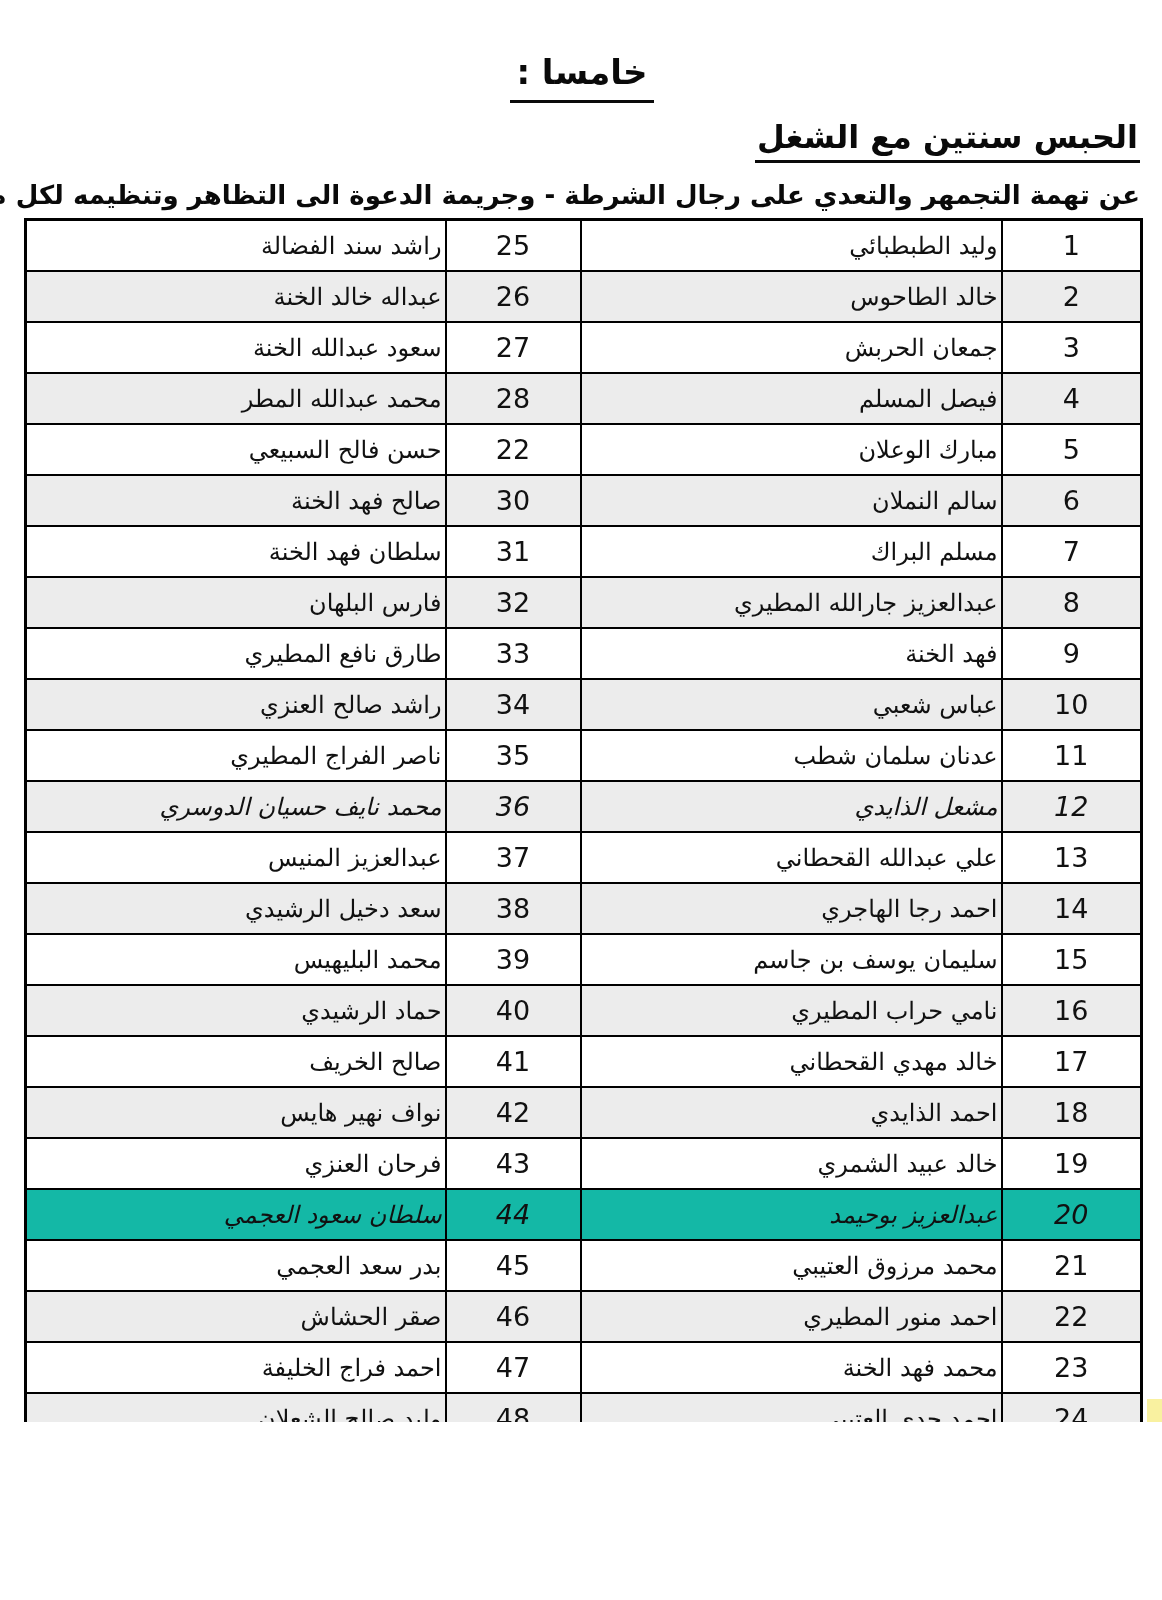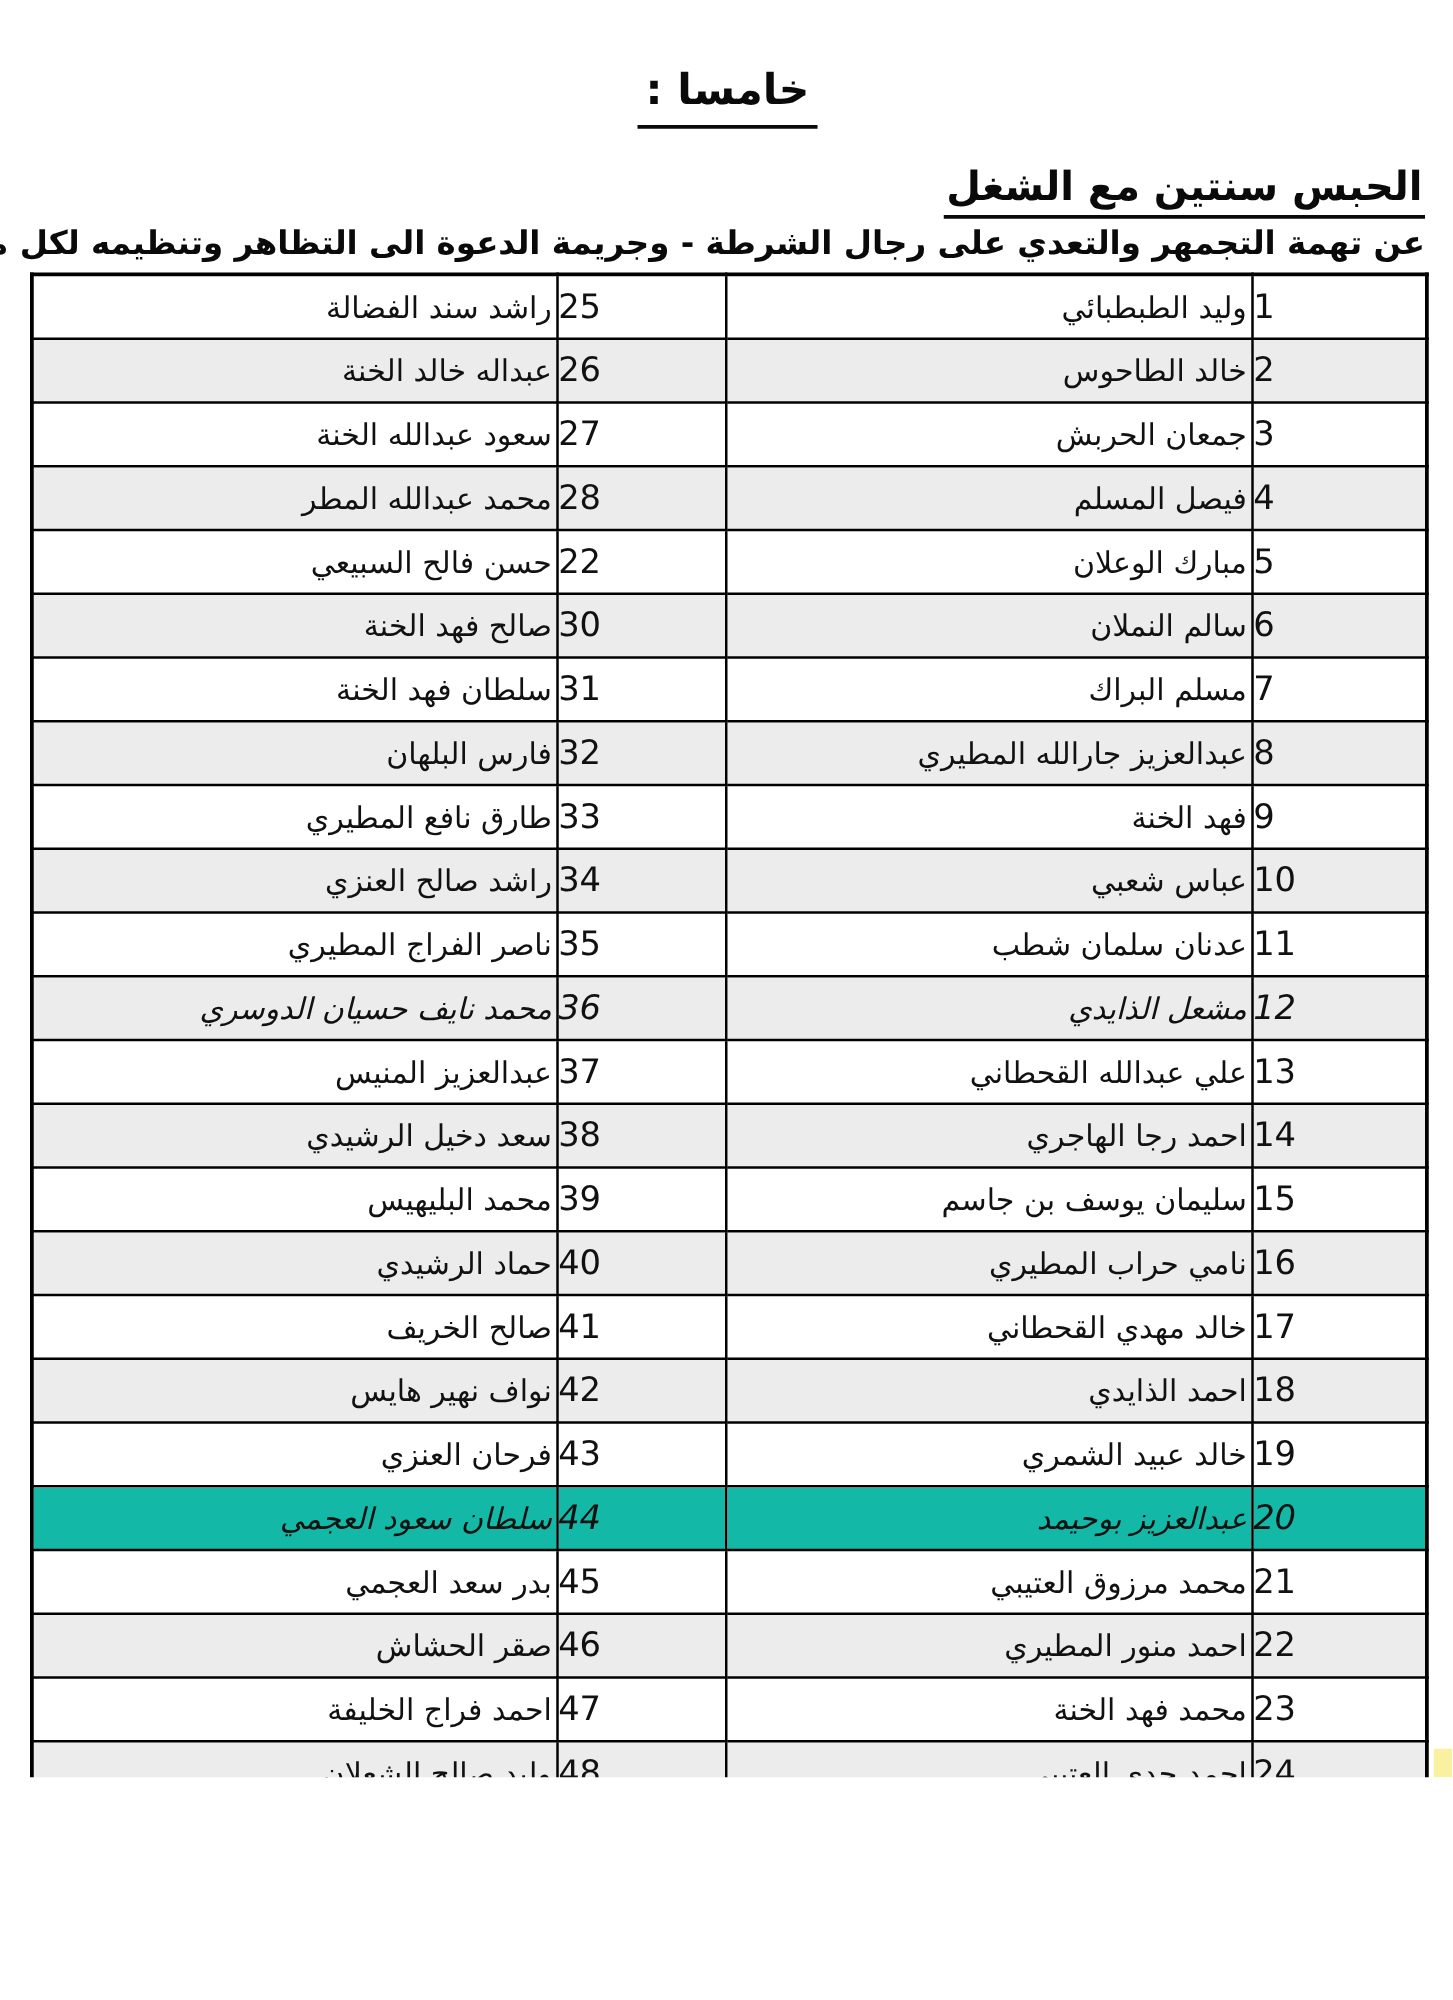--- a/index.html
+++ b/index.html
@@ -40,21 +40,20 @@
     height: 52px;
   }
   .sentence-title {
     display: inline-block;
     direction: rtl;
     font-size: 32px;
     font-weight: bold;
     color: #0a0a0a;
     border-bottom: 3px solid #0a0a0a;
     padding: 0 2px 4px 2px;
-    margin-top: 12px;
   }
   .intro {
     direction: rtl;
     text-align: right;
     font-size: 26px;
     font-weight: bold;
     color: #0a0a0a;
     margin: 10px 0 8px 0;
     white-space: nowrap;
   }
@@ -75,20 +74,21 @@
     color: #111111;
   }
   td.name {
     direction: rtl;
     text-align: right;
     font-family: "DejaVu Serif", serif;
     font-size: 24px;
     padding: 0 3px 0 6px;
   }
   td.num {
+    text-align: center;
     font-family: "DejaVu Sans", sans-serif;
     font-size: 27px;
     padding: 0;
   }
   .highlight-artifact {
     position: absolute;
     right: 0;
     bottom: 0;
     width: 15px;
     height: 23px;

